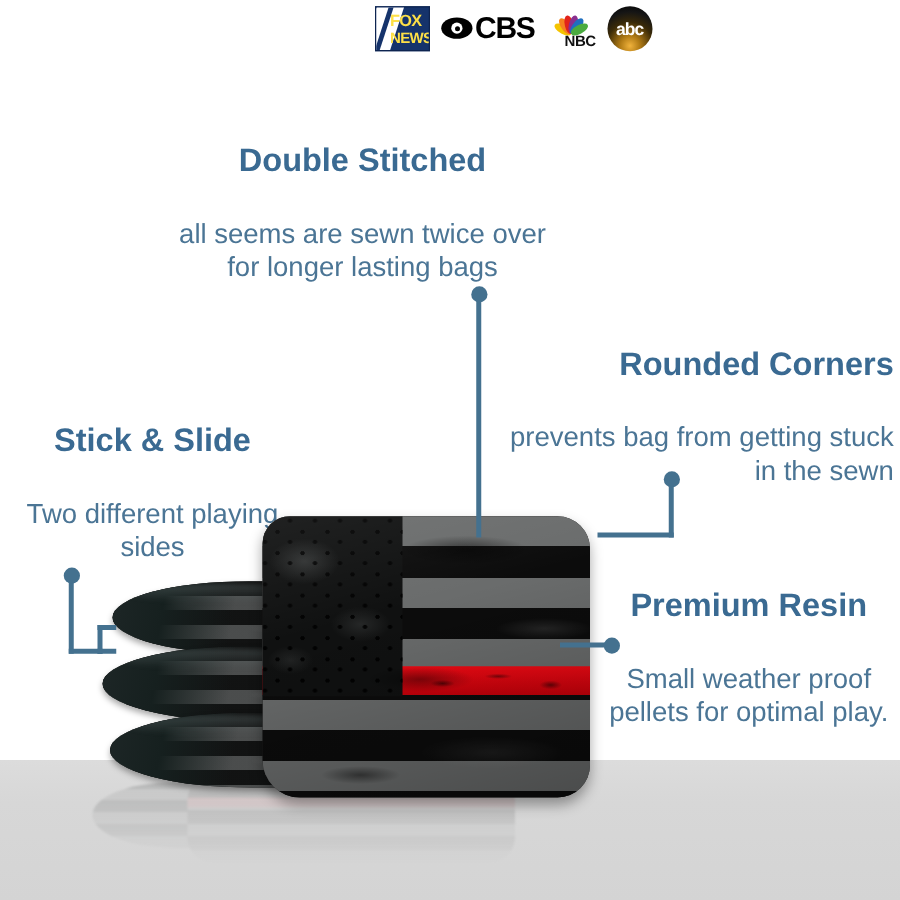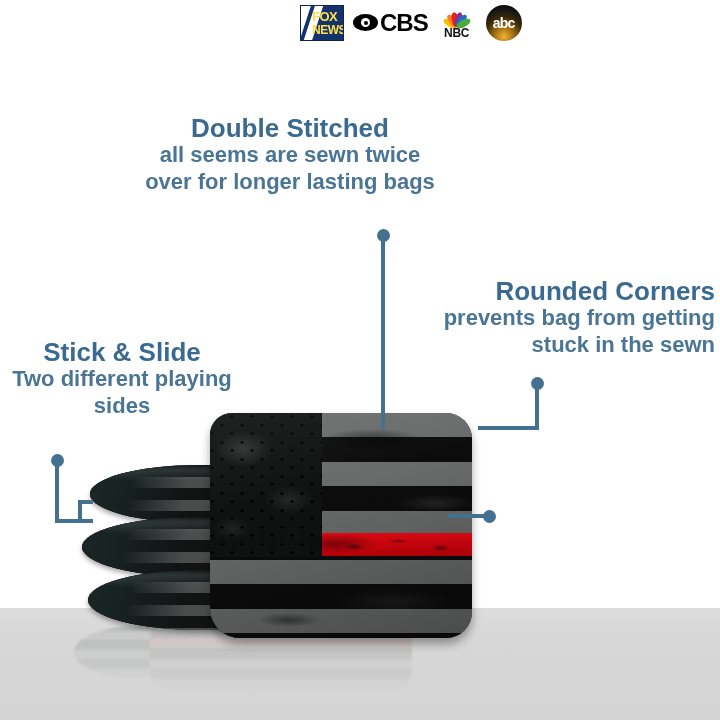--- a/index.html
+++ b/index.html
@@ -43,38 +43,38 @@
       margin:-4.5px 0 0 -4.5px;border-radius:50%;background:#fff;}
   .cbs-eye:before{content:"";position:absolute;left:50%;top:50%;width:4px;height:4px;
       margin:-2px 0 0 -2px;border-radius:50%;background:#000;z-index:2;}
   .cbs-text{font-size:24px;font-weight:bold;color:#000000;letter-spacing:-1px;line-height:1;}
 
   
   .nbc{width:40px;height:38px;position:relative;}
   .peacock{position:absolute;left:7px;top:1px;width:27px;height:22px;}
   .feather{position:absolute;bottom:0;left:50%;width:7px;height:15px;
       border-radius:50% 50% 45% 45%;transform-origin:50% 100%;}
-  .nbc-label{position:absolute;left:0;top:22px;width:40px;text-align:center;
+  .nbc-label{position:absolute;left:0;top:22px;width:40px;text-align:right;
       font-size:12px;font-weight:bold;color:#111;letter-spacing:-.3px;}
 
   
   .abc{width:36px;height:36px;border-radius:50%;
       background:radial-gradient(circle at 50% 88%,#f0b23c 0%,#b07a14 22%,#3a2a08 52%,#151515 75%,#000 100%);
       position:relative;}
   .abc-text{position:absolute;left:0;top:50%;width:36px;margin-top:-8px;text-align:center;
       color:#fff;font-size:14px;font-weight:bold;letter-spacing:-.8px;font-style:normal;}
 
   
   .floor{position:absolute;left:0;top:608px;width:720px;height:112px;
       background:linear-gradient(180deg,#dcdcdc 0%,#d7d7d7 30%,#d4d4d4 100%);}
 
   
   .callout{position:absolute;color:#3f6f94;}
   .c-title{font-size:26px;font-weight:bold;color:#3a6a92;line-height:1.08;white-space:nowrap;}
-  .c-body{font-size:22px;color:#4b7595;line-height:1.22;font-weight:bold;}
+  .c-body{font-size:22px;color:#4b7595;line-height:1.22;font-weight:normal;margin-top:32px;}
 
   #co-double{left:140px;top:114px;width:300px;text-align:center;}
   #co-rounded{left:400px;top:277px;width:315px;text-align:right;}
   #co-stick{left:2px;top:338px;width:240px;text-align:center;}
   #co-premium{left:480px;top:470px;width:238px;text-align:center;}
 
   
   .lead{position:absolute;background:#44718f;}
   .dot{position:absolute;width:13px;height:13px;border-radius:50%;background:#44718f;}
 
@@ -271,14 +271,18 @@
   <div class="callout" id="co-rounded">
     <div class="c-title">Rounded Corners</div>
     <div class="c-body">prevents bag from getting stuck in the sewn</div>
   </div>
 
   <div class="callout" id="co-stick">
     <div class="c-title">Stick &amp; Slide</div>
     <div class="c-body">Two different playing sides</div>
   </div>
 
+  <div class="callout" id="co-premium">
+    <div class="c-title">Premium Resin</div>
+    <div class="c-body">Small weather proof pellets for optimal play.</div>
+  </div>
 
 </div>
 
 </body></html>

